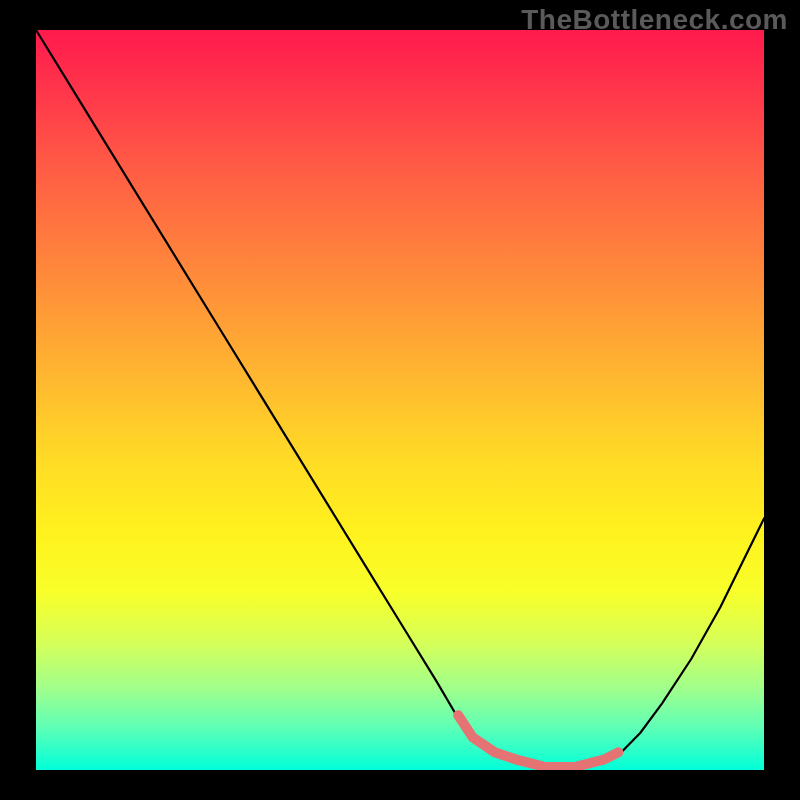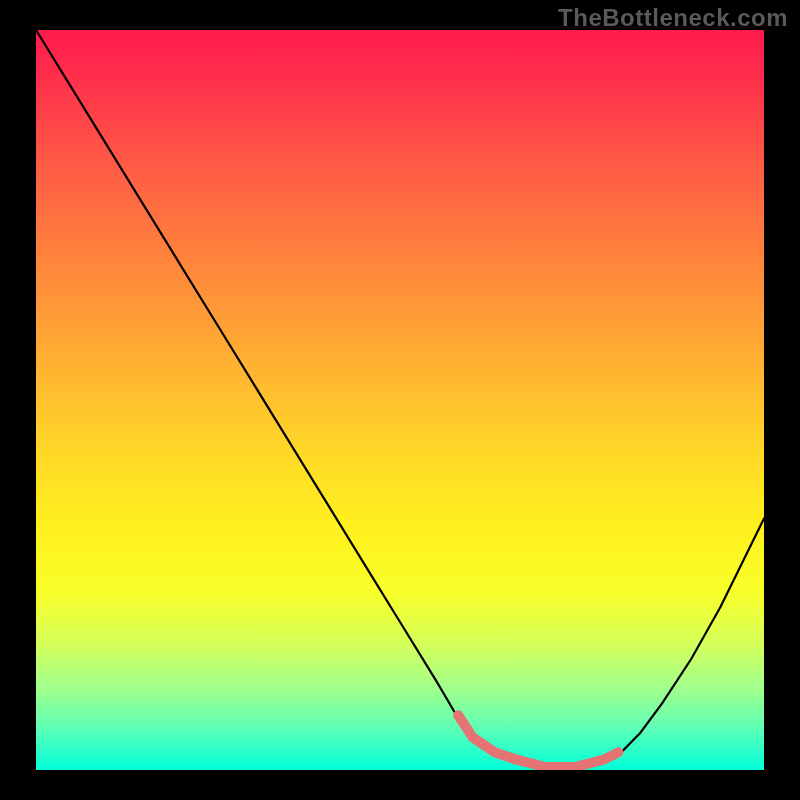--- a/index.html
+++ b/index.html
@@ -15,21 +15,21 @@
     position: relative;
     width: 800px;
     height: 800px;
     background: #000;
   }
   .watermark {
     position: absolute;
     top: 4px;
     right: 12px;
     color: #5a5a5a;
-    font-size: 24px;
+    font-size: 28px;
     font-weight: bold;
     letter-spacing: 0.5px;
     z-index: 10;
   }
   .plot-area {
     position: absolute;
     left: 36px;
     top: 30px;
     width: 728px;
     height: 740px;

